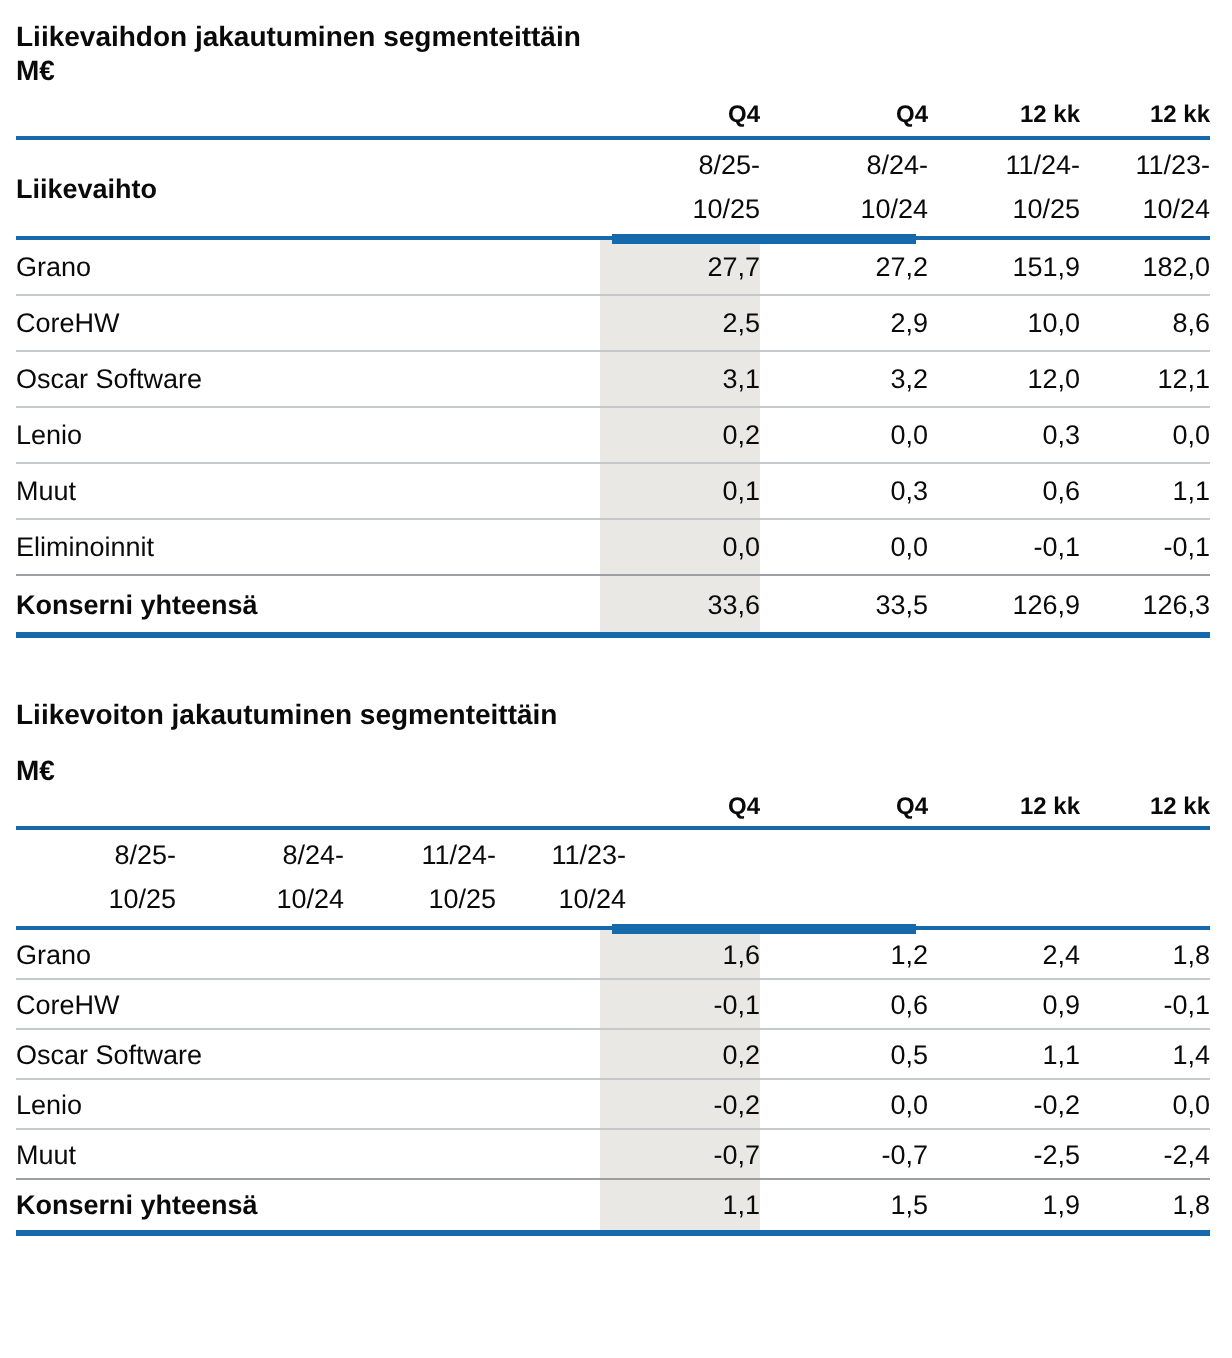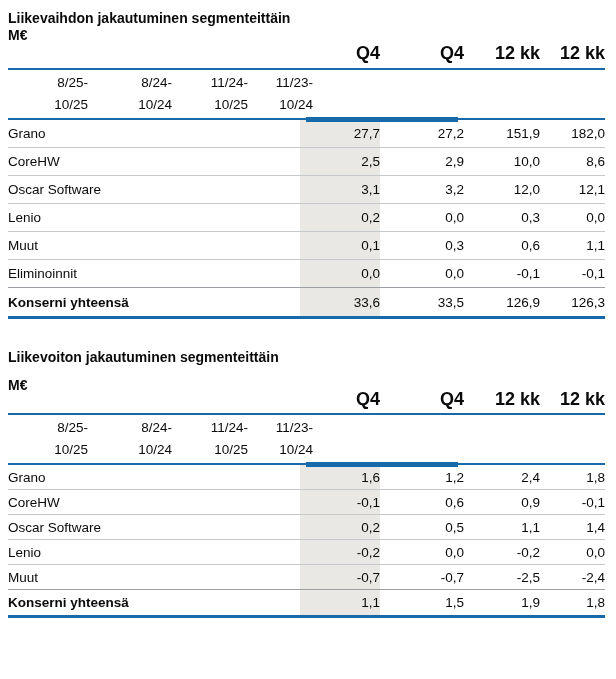--- a/index.html
+++ b/index.html
@@ -26,21 +26,21 @@
   .t2-block{margin-top:30px;}
 
   .row{display:flex;align-items:center;}
   .cell-label{flex:1;text-align:left;}
   .c{text-align:right;}
   .c1{width:80px;}
   .c2{width:84px;}
   .c3{width:76px;}
   .c4{width:65px;}
 
-  .head-row{height:24px;align-items:flex-end;padding-bottom:4px;font-weight:bold;font-size:18px;}
+  .head-row{height:24px;align-items:flex-end;padding-bottom:4px;font-weight:bold;font-size:12px;}
   .t2 .head-row{height:19px;padding-bottom:3px;}
 
   .rule{height:2px;background:var(--accent);}
   .rule-thick{height:3px;background:var(--accent);}
 
   .period-row{height:48px;}
   .period-row .cell-label{font-weight:bold;}
   .pcell{line-height:22px;}
 
   .rule2{height:2px;background:var(--accent);position:relative;}
@@ -65,20 +65,21 @@
     <div class="row head-row">
       <div class="cell-label"></div>
       <div class="c c1">Q4</div>
       <div class="c c2">Q4</div>
       <div class="c c3">12 kk</div>
       <div class="c c4">12 kk</div>
     </div>
     <div class="rule"></div>
 
     <div class="row period-row">
+      <div class="cell-label">Liikevaihto</div>
       <div class="c c1 pcell">
         <div>8/25-</div>
         <div>10/25</div>
       </div>
       <div class="c c2 pcell">
         <div>8/24-</div>
         <div>10/24</div>
       </div>
       <div class="c c3 pcell">
         <div>11/24-</div>

